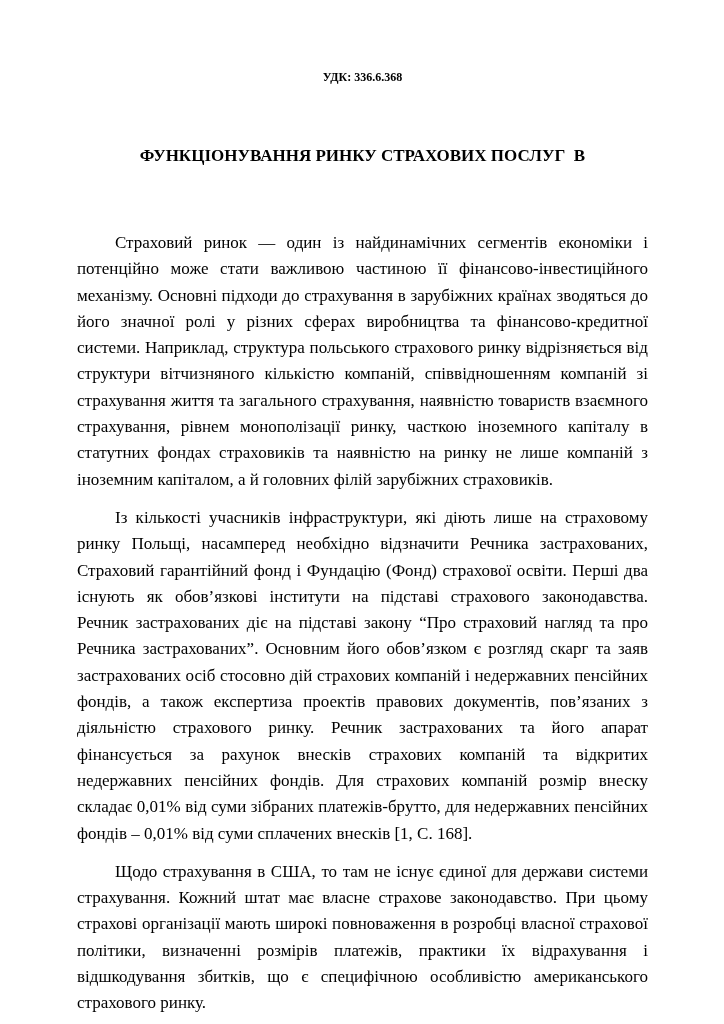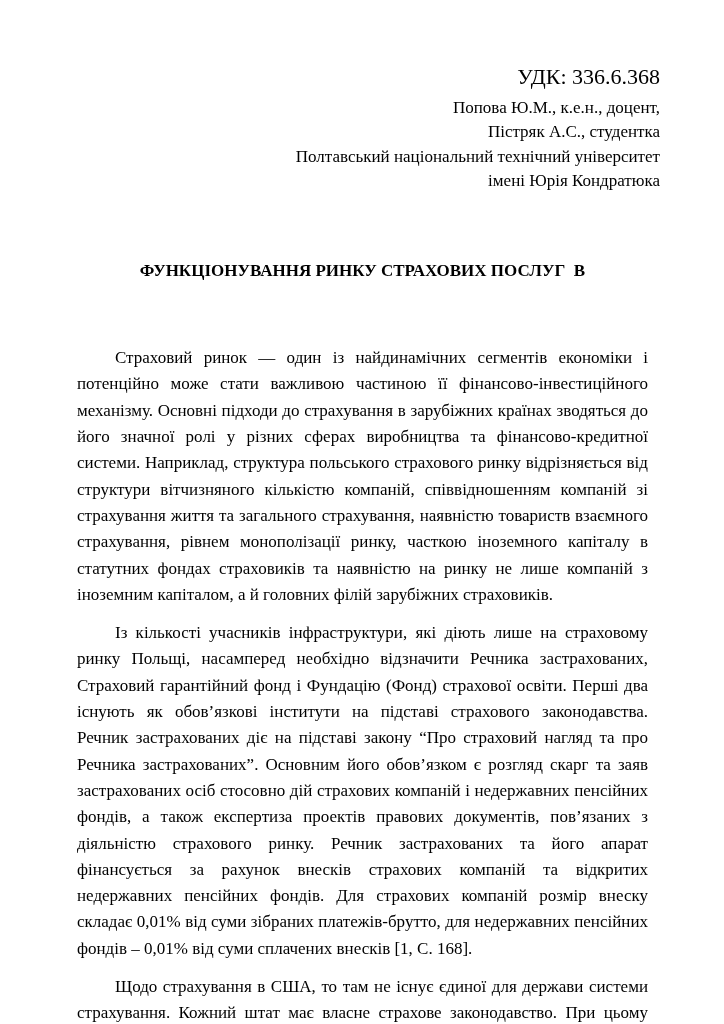--- a/index.html
+++ b/index.html
@@ -13,24 +13,24 @@
     height: 1024px;
     margin: 0 auto;
     background: #ffffff;
     font-family: "Liberation Serif", "DejaVu Serif", serif;
     color: #000000;
     box-sizing: border-box;
     padding: 66px 64px 40px 65px;
     overflow: hidden;
   }
   .udc {
-    font-weight: normal;
-    font-size: 22px;
+    font-weight: bold;
+    font-size: 12px;
     line-height: 22px;
-    text-align: right;
+    text-align: center;
     margin: 0 0 8px 0;
   }
   .authors-block {
     text-align: right;
     font-size: 17px;
     line-height: 24.3px;
     margin: 0 0 18px 0;
   }
   .author-line {
     white-space: pre-wrap;
@@ -52,26 +52,20 @@
     white-space: normal;
   }
 </style>
 </head>
 <body>
 
 <div class="page">
 
   <div class="udc">УДК: 336.6.368</div>
 
-  <div class="authors-block">
-    <div class="author-line">Попова Ю.М., к.е.н., доцент,</div>
-    <div class="author-line">Пістряк А.С., студентка</div>
-    <div class="author-line">Полтавський національний технічний університет</div>
-    <div class="author-line">імені Юрія Кондратюка</div>
-  </div>
 
   <div class="doc-title">
     <div>ФУНКЦІОНУВАННЯ РИНКУ СТРАХОВИХ ПОСЛУГ  В</div>
   </div>
 
   <div class="body-text">
     <p>Страховий ринок — один із найдинамічних сегментів економіки і потенційно може стати важливою частиною її фінансово-інвестиційного механізму. Основні підходи до страхування в зарубіжних країнах зводяться до його значної ролі у різних сферах виробництва та фінансово-кредитної системи. Наприклад, структура польського страхового ринку відрізняється від структури вітчизняного кількістю компаній, співвідношенням компаній зі страхування життя та загального страхування, наявністю товариств взаємного страхування, рівнем монополізації ринку, часткою іноземного капіталу в статутних фондах страховиків та наявністю на ринку не лише компаній з іноземним капіталом, а й головних філій зарубіжних страховиків.</p>
     <p>Із кількості учасників інфраструктури, які діють лише на страховому ринку Польщі, насамперед необхідно відзначити Речника застрахованих, Страховий гарантійний фонд і Фундацію (Фонд) страхової освіти. Перші два існують як обов’язкові інститути на підставі страхового законодавства. Речник застрахованих діє на підставі закону “Про страховий нагляд та про Речника застрахованих”. Основним його обов’язком є розгляд скарг та заяв застрахованих осіб стосовно дій страхових компаній і недержавних пенсійних фондів, а також експертиза проектів правових документів, пов’язаних з діяльністю страхового ринку. Речник застрахованих та його апарат фінансується за рахунок внесків страхових компаній та відкритих недержавних пенсійних фондів. Для страхових компаній розмір внеску складає 0,01% від суми зібраних платежів-брутто, для недержавних пенсійних фондів – 0,01% від суми сплачених внесків [1, С. 168].</p>
     <p>Щодо страхування в США, то там не існує єдиної для держави системи страхування. Кожний штат має власне страхове законодавство. При цьому страхові організації мають широкі повноваження в розробці власної страхової політики, визначенні розмірів платежів, практики їх відрахування і відшкодування збитків, що є специфічною особливістю американського страхового ринку.</p>
 

